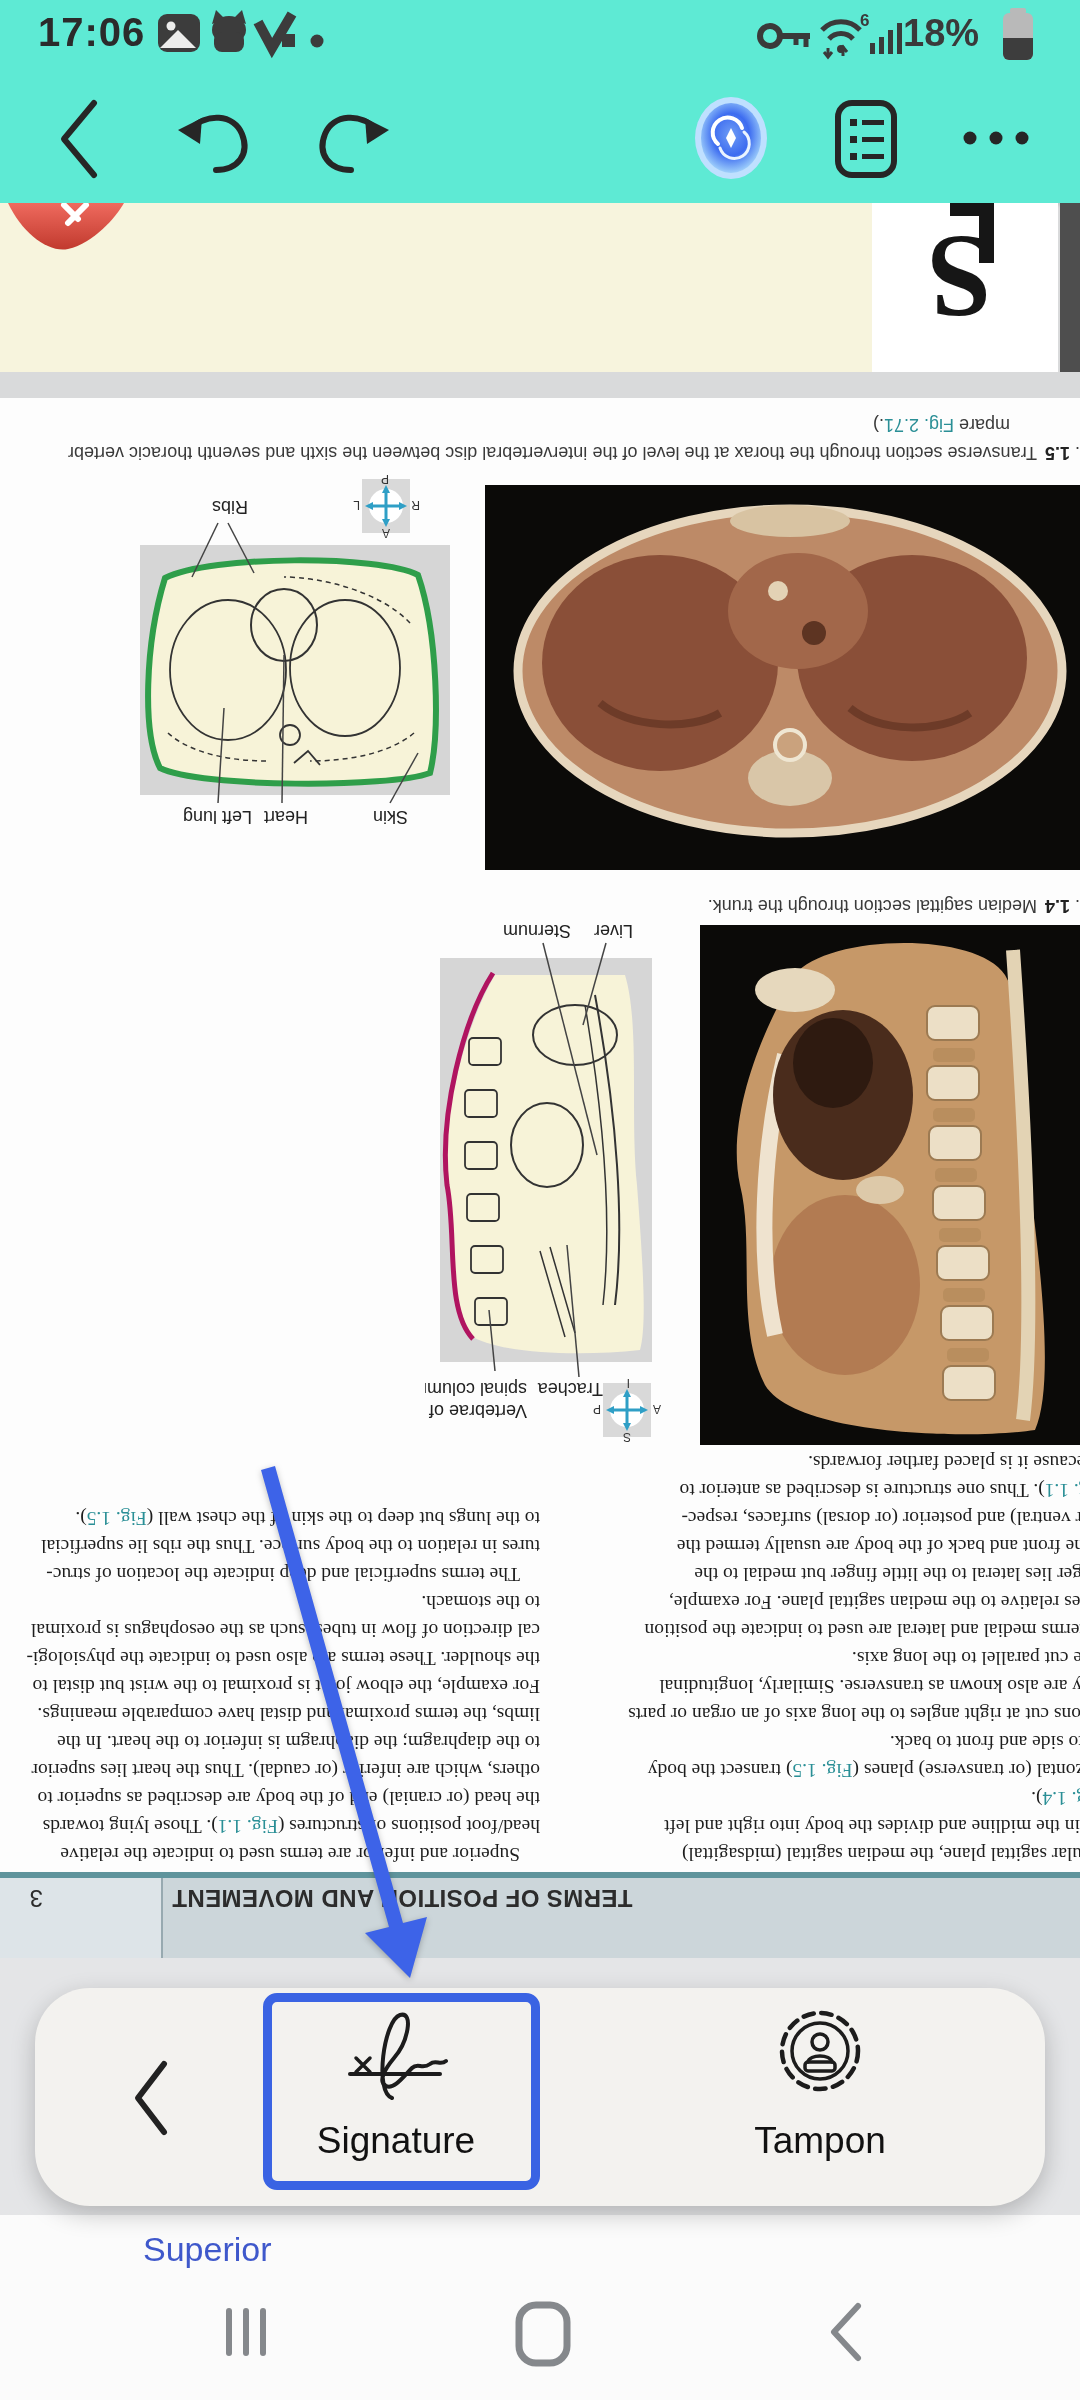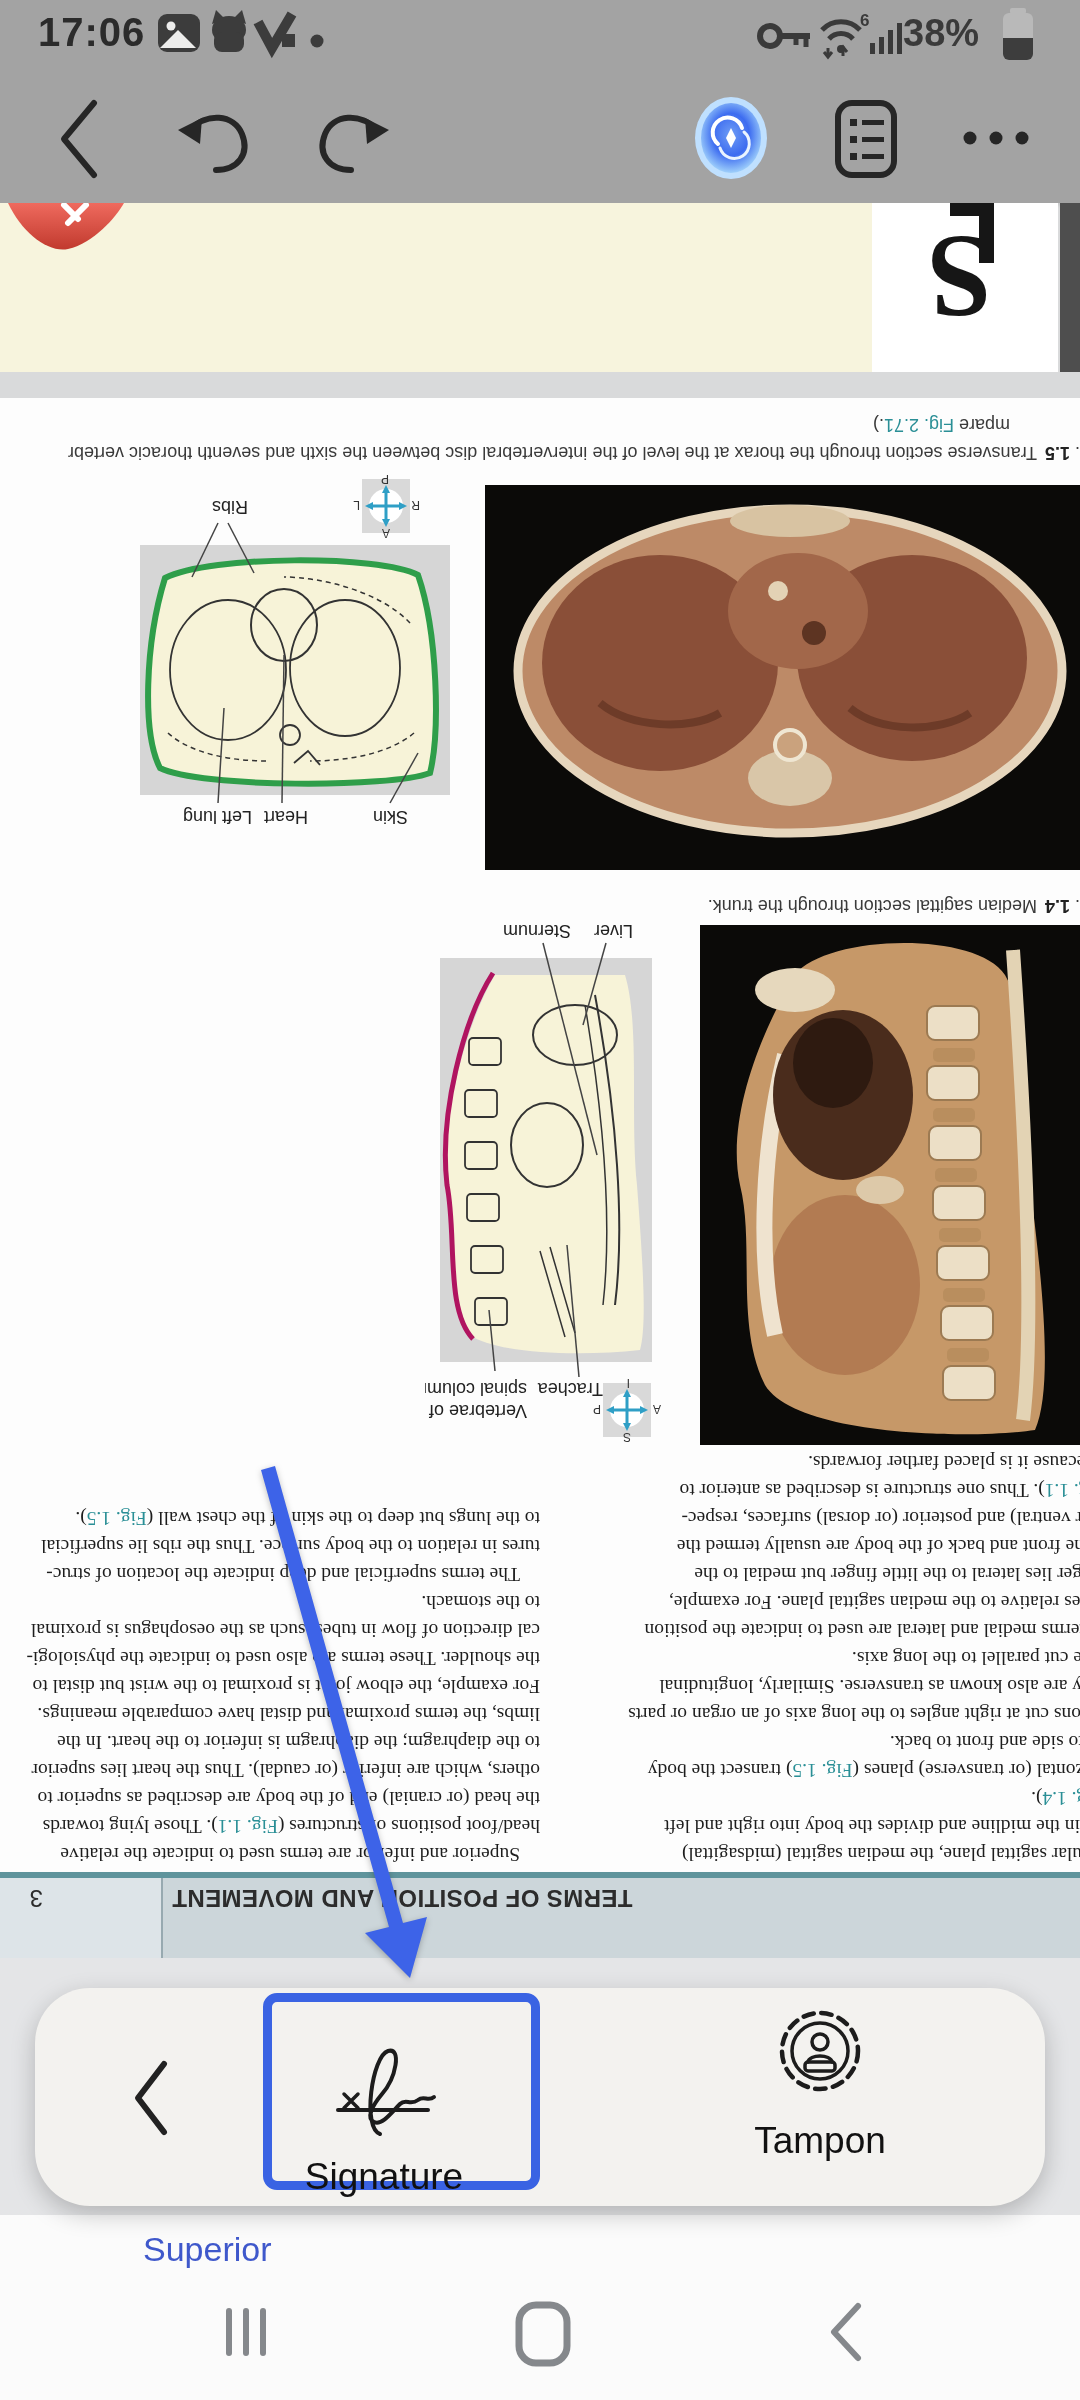--- a/index.html
+++ b/index.html
@@ -1,19 +1,19 @@
 <!DOCTYPE html>
 <html><head>
 <meta charset="utf-8">
 <style>
   html,body{margin:0;padding:0;background:#000;}
   #screen{position:relative;width:1080px;height:2400px;overflow:hidden;background:#d9dadb;
           font-family:"Liberation Sans",sans-serif;}
   
-  #topbars{position:absolute;left:0;top:0;width:1080px;height:203px;background:#a3a3a3;
+  #topbars{position:absolute;left:0;top:0;width:1080px;height:203px;background:#5eead4;
            box-shadow:0 2px 4px rgba(0,0,0,.12);}
   .sb-time{position:absolute;left:38px;top:10px;font-size:40px;font-weight:600;color:#2b2b2b;letter-spacing:1px;}
   .sb-pct{position:absolute;left:903px;top:12px;font-size:38px;font-weight:600;color:#3a3a3a;}
   
   #prevpage{position:absolute;left:0;top:203px;width:1080px;height:169px;}
   .prev-cream{position:absolute;left:0;top:0;width:872px;height:169px;background:#f7f4dd;}
   .prev-white{position:absolute;left:872px;top:0;width:186px;height:169px;background:#ffffff;}
   .big-letter{position:absolute;left:905px;top:8px;width:110px;height:120px;
               font-family:"Liberation Serif",serif;font-weight:bold;font-size:118px;line-height:110px;
               color:#161616;transform:rotate(180deg);text-align:center;}
@@ -49,21 +49,21 @@
   .compass-letter{font-family:"Liberation Sans",sans-serif;font-size:12px;fill:#333;}
   
   #arrow-overlay{position:absolute;left:0;top:0;width:1080px;height:2400px;pointer-events:none;}
   
   #popup{position:absolute;left:35px;top:1988px;width:1010px;height:218px;background:#f3f2ef;
          border-radius:55px;box-shadow:0 8px 24px rgba(0,0,0,.22);}
   .popup-chevron{position:absolute;left:95px;top:70px;}
   .sel-box{position:absolute;left:228px;top:5px;width:277px;height:197px;border:9px solid #3a63e3;
            border-radius:14px;box-sizing:border-box;}
   .popup-item{position:absolute;top:0;width:240px;height:218px;text-align:center;}
-  .item-sig{left:229px;margin-top:36px;}
+  .item-sig{left:241px;}
   .item-stamp{left:665px;}
   .item-label{position:absolute;left:0;right:0;top:132px;font-size:37px;color:#111;}
   .item-icon{position:absolute;left:50%;transform:translateX(-50%);top:18px;}
   
   #ajouter{position:absolute;left:143px;top:2230px;font-size:34px;color:#3f58cb;}
   .nav-ic{position:absolute;top:2300px;}
   
   [data-interactable="true"]{cursor:pointer;}
 </style>
 </head>
@@ -106,21 +106,21 @@
         <path d="M80,48 l0,8 m-4,-4 l4,5 4,-5" stroke="#3a3a3a" stroke-width="3" fill="none"></path>
         <path d="M95,56 l0,-8 m-4,4 l4,-5 4,5" stroke="#3a3a3a" stroke-width="3" fill="none"></path>
       </g>
       <g data-interactable="false" fill="#3a3a3a">
         <rect x="122" y="43" width="5" height="11"></rect>
         <rect x="131" y="37" width="5" height="17"></rect>
         <rect x="140" y="30" width="5" height="24"></rect>
         <rect x="149" y="23" width="5" height="31"></rect>
       </g>
     </svg>
-    <div class="sb-pct" data-interactable="false">38%</div>
+    <div class="sb-pct" data-interactable="false">18%</div>
     <svg width="44" height="60" style="position:absolute;left:998px;top:6px;" data-interactable="false">
       <rect x="12" y="2" width="16" height="6" rx="2" fill="#b9b9b9"></rect>
       <rect x="5" y="7" width="30" height="47" rx="6" fill="#b9b9b9"></rect>
       <path d="M5,32 h30 v16 a6 6 0 0 1 -6 6 h-18 a6 6 0 0 1 -6,-6 z" fill="#3d3d3d"></path>
     </svg>
 
     <svg width="120" height="90" style="position:absolute;left:50px;top:95px;" data-interactable="true">
       <polyline points="44,8 14,44 44,80" stroke="#262626" stroke-width="6" fill="none" stroke-linecap="round" stroke-linejoin="round"></polyline>
     </svg>
     <svg width="90" height="80" style="position:absolute;left:172px;top:100px;" data-interactable="true">

